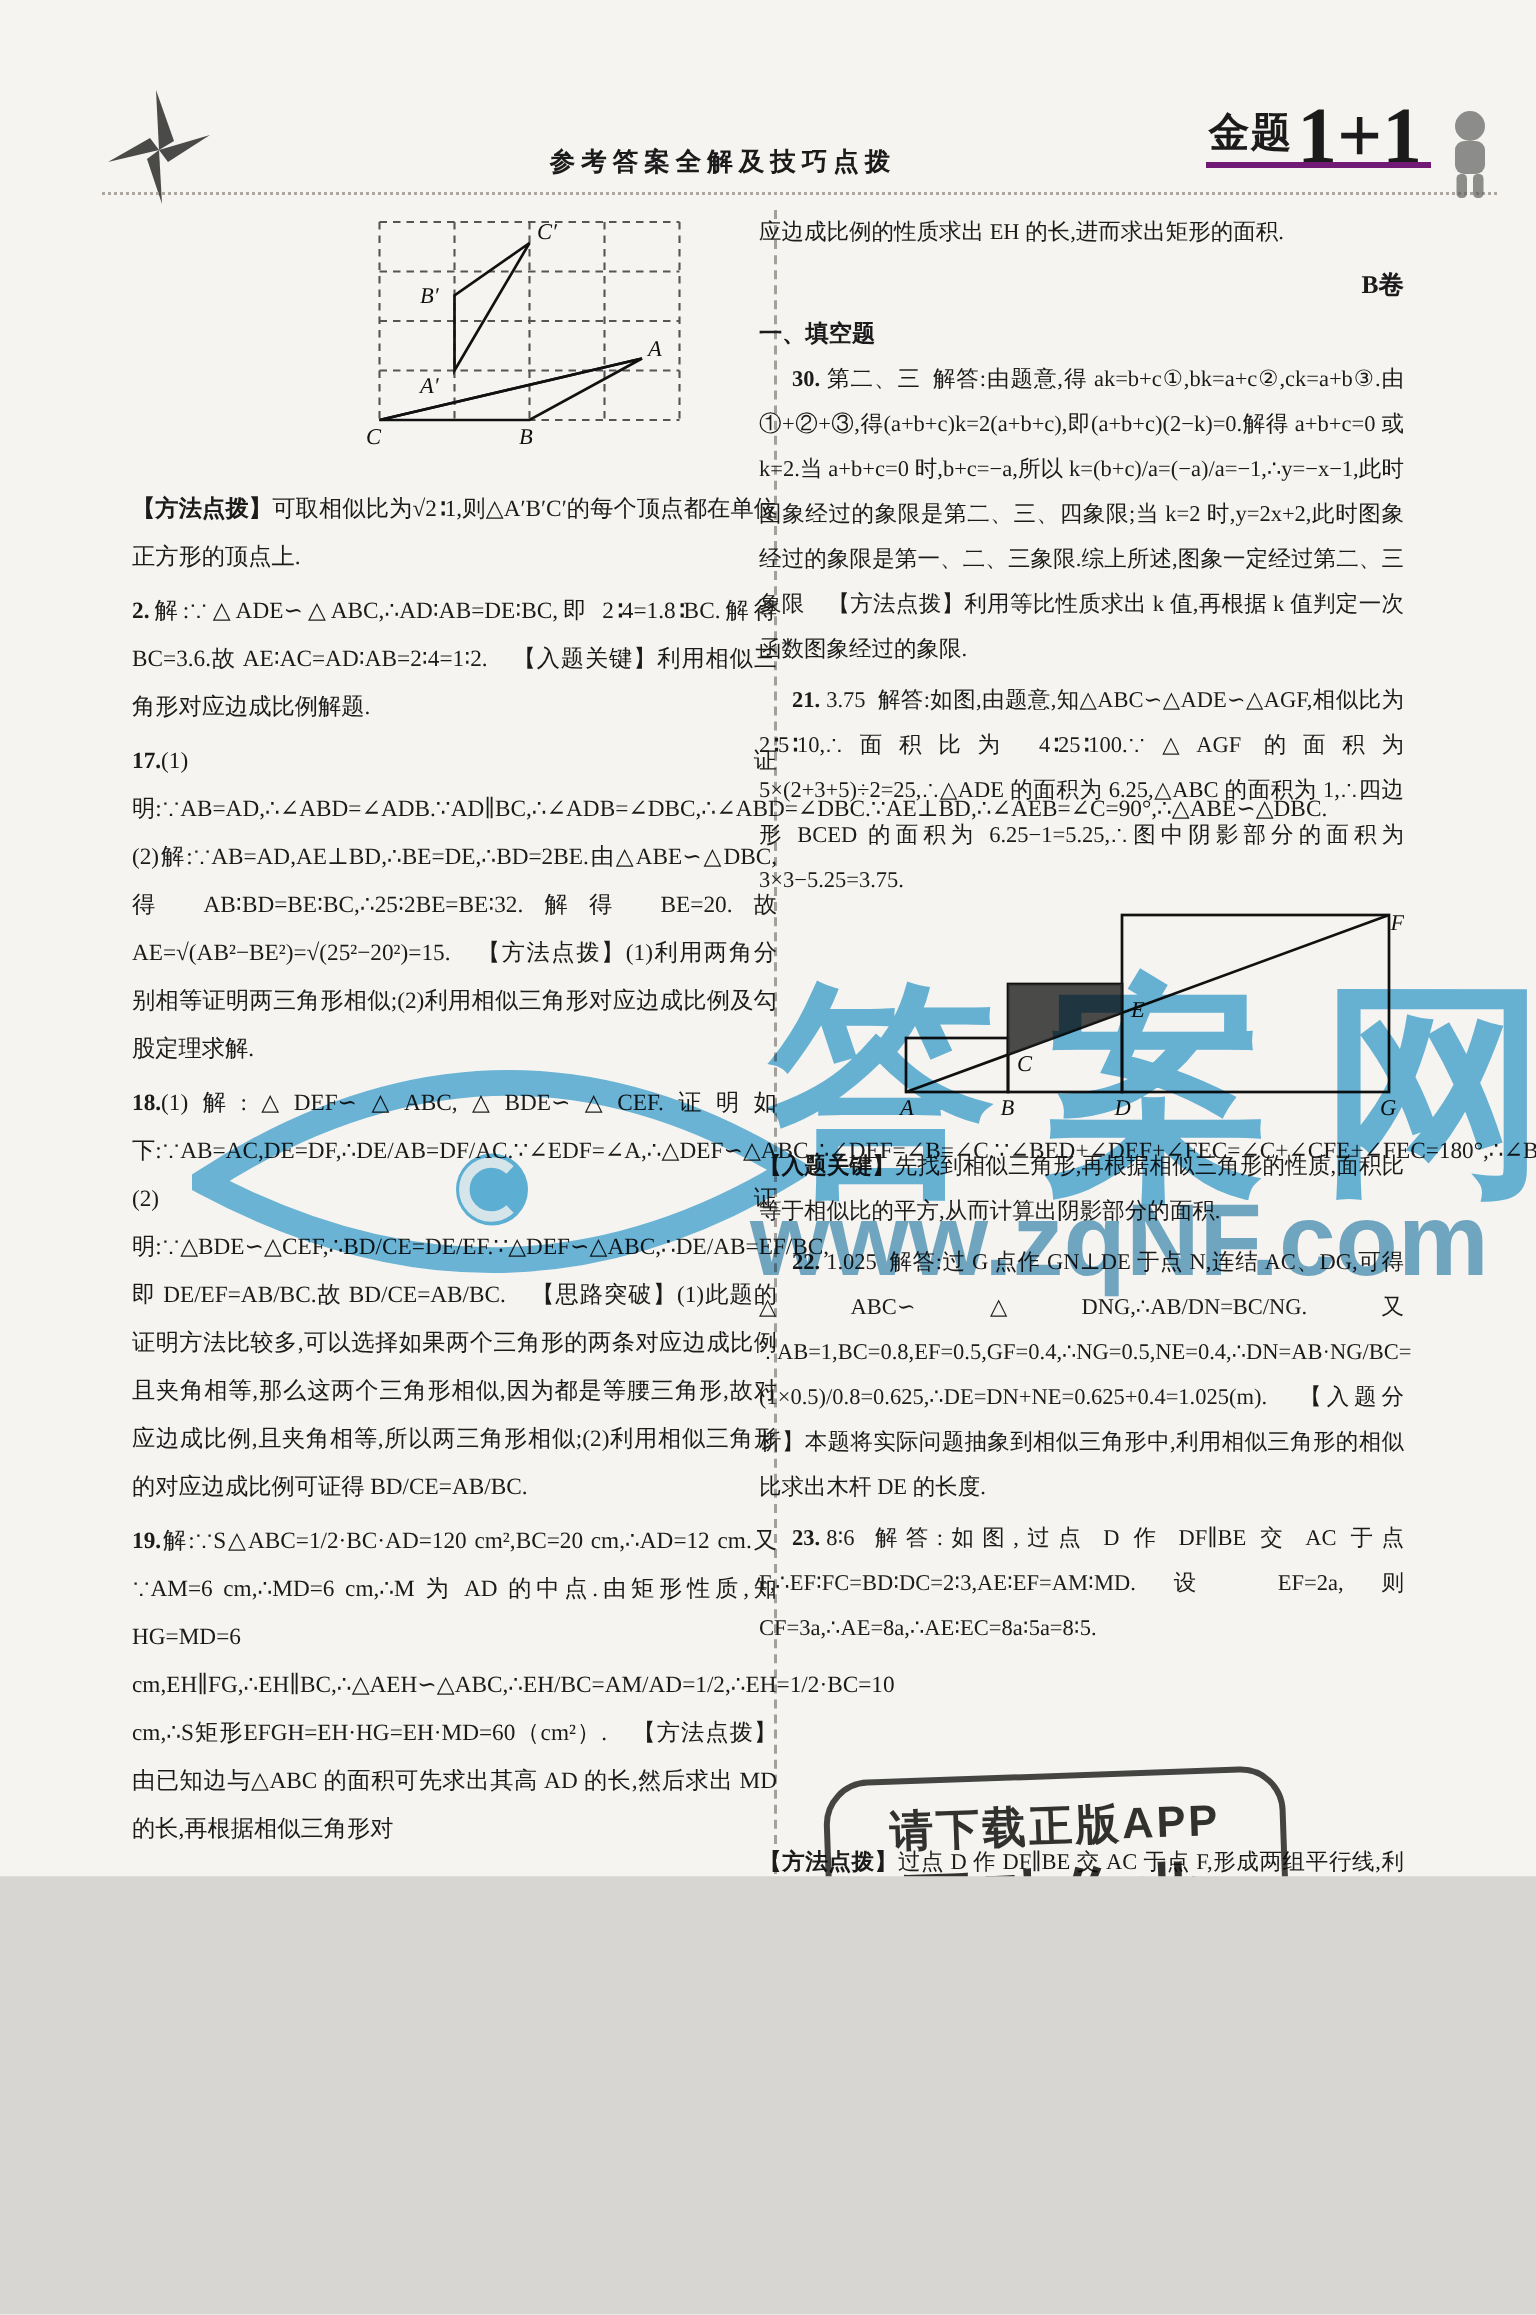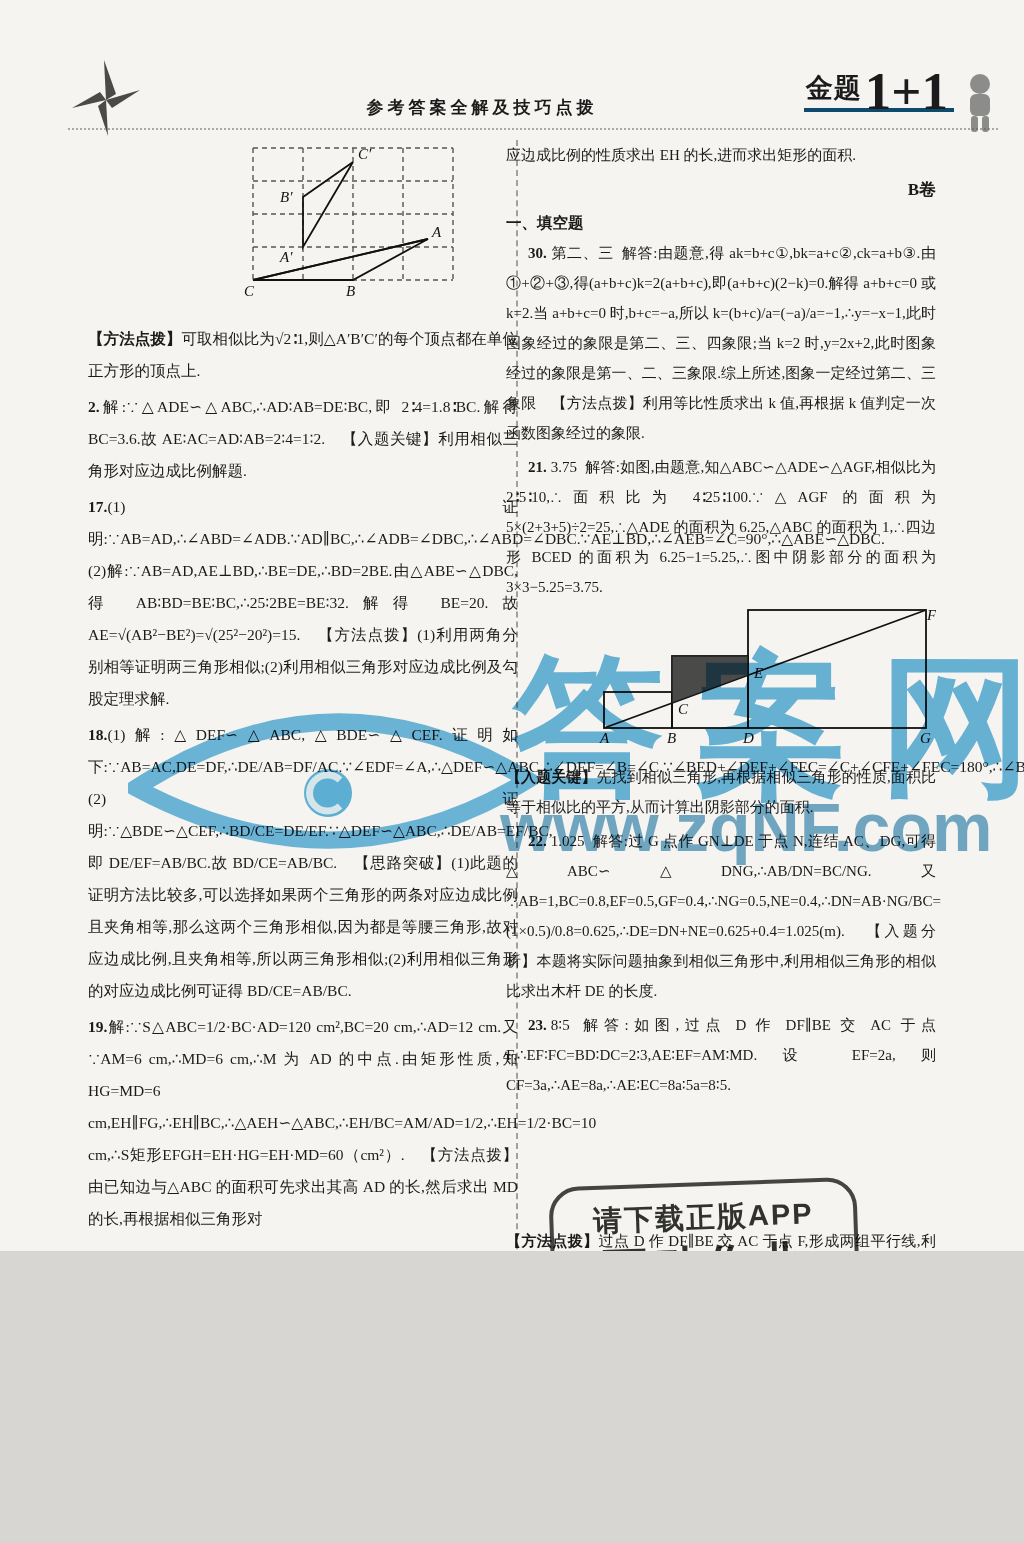--- a/index.html
+++ b/index.html
@@ -6,21 +6,21 @@
   .page{
     position:relative; width:1024px; height:1251px; margin:0 auto;
     background:#f5f4f0; overflow:hidden; color:#1b1b1b;
     font-family:"Liberation Serif","DejaVu Serif",serif;
   }
   
   .hdr-title{position:absolute;left:0;right:60px;top:96px;text-align:center;
     font-size:17px;font-weight:bold;letter-spacing:4px;}
   .hdr-rule{position:absolute;left:68px;right:26px;top:128px;border-top:2px dotted #9a968e;opacity:.8;}
   .brand{position:absolute;right:70px;top:70px;display:flex;align-items:flex-end;
-    border-bottom:4px solid #0c4a6e;padding:0 6px 2px 2px;}
+    border-bottom:4px solid #701a75;padding:0 6px 2px 2px;}
   .brand-cn{font-size:27px;font-weight:900;font-family:"Liberation Sans","DejaVu Sans",sans-serif;letter-spacing:1px;}
   .brand-math{font-size:53px;font-weight:900;line-height:30px;font-family:"Liberation Serif",serif;margin-left:3px;}
   .mascot{position:absolute;right:22px;top:72px;opacity:.8;}
   .pinwheel{position:absolute;left:72px;top:56px;opacity:.9;}
   
   .divider{position:absolute;left:516px;top:140px;height:1330px;border-left:2px dashed #8f8c86;opacity:.8;}
   .col{position:absolute;top:140px;width:430px;text-align:justify;font-size:15.5px;line-height:32px;}
   .col.left{left:88px;}
   .col.right{left:506px;font-size:15px;line-height:30px;}
   .col p{margin:0 0 4px 0;}
@@ -145,21 +145,21 @@
         <text x="82" y="108">C</text>
         <text x="147" y="137">D</text>
         <text x="158" y="72">E</text>
         <text x="331" y="14">F</text>
         <text x="324" y="137">G</text>
       </svg>
     </div>
 
     <p><span class="num">【入题关键】</span><span>先找到相似三角形,再根据相似三角形的性质,面积比等于相似比的平方,从而计算出阴影部分的面积.</span></p>
     <p class="ind"><span class="num">22.</span><span class="ans">1.025</span><span>解答:过 G 点作 GN⊥DE 于点 N,连结 AC、DG,可得△ABC∽△DNG,∴AB/DN=BC/NG.又∵AB=1,BC=0.8,EF=0.5,GF=0.4,∴NG=0.5,NE=0.4,∴DN=AB·NG/BC=(1×0.5)/0.8=0.625,∴DE=DN+NE=0.625+0.4=1.025(m).　【入题分析】本题将实际问题抽象到相似三角形中,利用相似三角形的相似比求出木杆 DE 的长度.</span></p>
-    <p class="ind"><span class="num">23.</span><span class="ans">8∶5</span><span>解答:如图,过点 D 作 DF∥BE 交 AC 于点 F,∴EF∶FC=BD∶DC=2∶3,AE∶EF=AM∶MD.设 EF=2a,则 CF=3a,∴AE=8a,∴AE∶EC=8a∶5a=8∶5.</span></p>
+    <p class="ind"><span class="num">23.</span><span class="ans">8∶6</span><span>解答:如图,过点 D 作 DF∥BE 交 AC 于点 F,∴EF∶FC=BD∶DC=2∶3,AE∶EF=AM∶MD.设 EF=2a,则 CF=3a,∴AE=8a,∴AE∶EC=8a∶5a=8∶5.</span></p>
 
     <div style="height:122px"></div>
 
     <p><span class="num">【方法点拨】</span><span>过点 D 作 DF∥BE 交 AC 于点 F,形成两组平行线,利用平行线分线段成比例定理求解.</span></p>
     <p class="ind"><span class="num">24.</span><span class="ans">2</span><span>解答:由题意,得 AD∥PC,AN∥CD,∴</span></p>
   </div>
 
   <svg class="fig-triangle" width="240" height="140" viewBox="0 0 240 140">
     <g stroke="#111" stroke-width="1.7" fill="none">
       <path d="M160,8 L30,120 L226,120 Z"></path>

